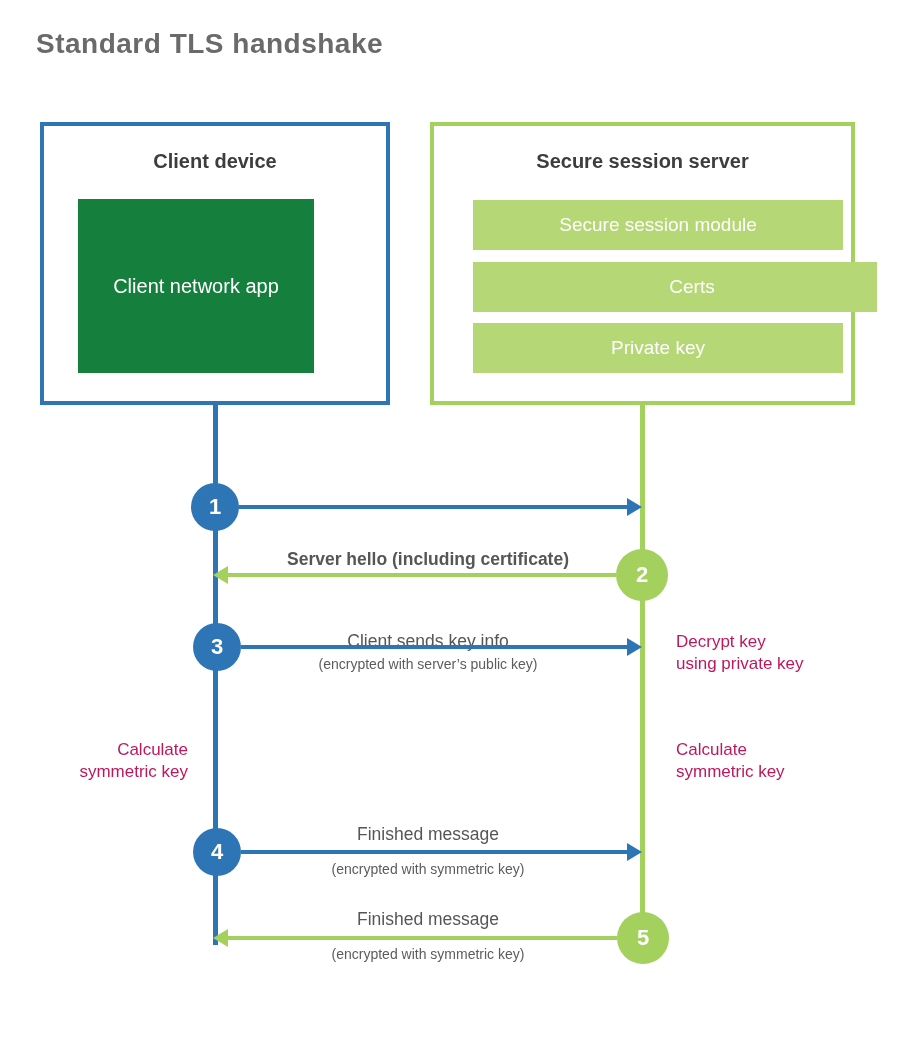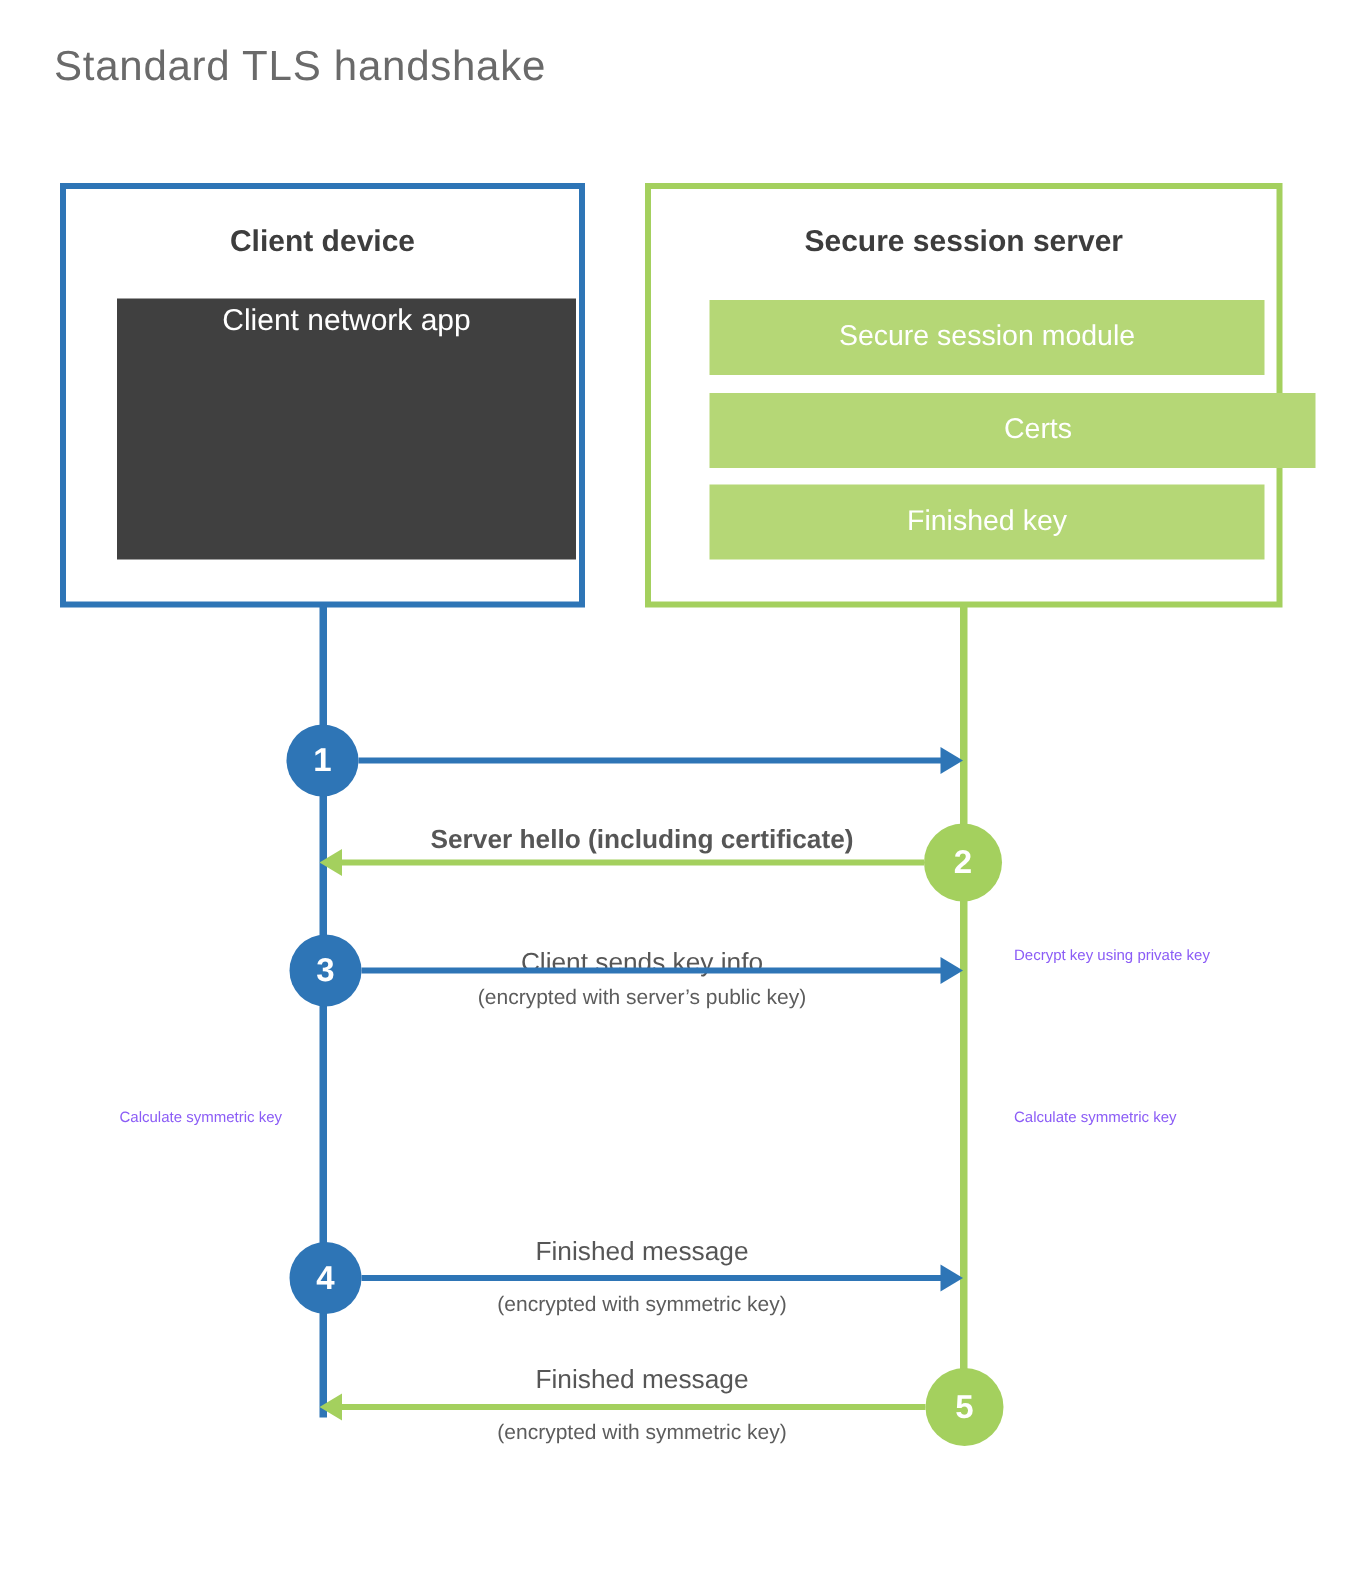--- a/index.html
+++ b/index.html
@@ -2,33 +2,33 @@
 <html><head>
 <meta charset="utf-8">
 <style>
   html,body{margin:0;padding:0;background:#ffffff;}
   .canvas{
     position:relative;width:900px;height:1058px;background:#ffffff;overflow:hidden;
     font-family:"Liberation Sans", sans-serif;
   }
   .page-title{
     position:absolute;left:36px;top:28px;font-size:28px;color:#6a6a6a;
-    font-weight:400;letter-spacing:.5px;
+    font-weight:700;letter-spacing:.5px;
   }
   
   .actor-box{position:absolute;top:122px;height:283px;background:#fff;box-sizing:border-box;}
   .client-box{left:40px;width:350px;border:4px solid #2e75b6;}
   .server-box{left:430px;width:425px;border:4px solid #a4d05e;}
   .actor-title{
     position:absolute;left:0;right:0;top:24px;text-align:center;
     font-size:20px;font-weight:bold;color:#3d3d3d;
   }
   .app-rect{
-    position:absolute;left:78px;top:199px;width:306px;height:174px;background:#404040;
-    display:flex;align-items:flex-start;justify-content:center;
+    position:absolute;left:78px;top:199px;width:236px;height:174px;background:#15803d;
+    display:flex;align-items:center;justify-content:center;
   }
   .app-rect span{width:190px;text-align:center;color:#ffffff;font-size:20px;line-height:1.5;}
   .module-bar{
     position:absolute;left:473px;width:370px;height:50px;background:#b5d776;
     display:flex;align-items:center;justify-content:center;
     color:#ffffff;font-size:19px;
   }
   .bar-1{top:200px;} .bar-2{top:262px;padding-left:34px;} .bar-3{top:323px;}
   
   .vline{position:absolute;width:5px;top:403px;}
@@ -55,21 +55,21 @@
   .head.right.blue{border-left:15px solid #2e75b6;}
   .head.left.green{border-right:15px solid #a4d05e;}
   .h1{left:627px;top:498px;} .h2{left:213px;top:566px;} .h3{left:627px;top:638px;}
   .h4{left:627px;top:843px;} .h5{left:213px;top:929px;}
   
   .msg{position:absolute;left:216px;width:424px;text-align:center;color:#565656;font-size:17.5px;}
   .msg.sub{font-size:14px;color:#5c5c5c;}
   .m1{top:477px;} .m2{top:549px;font-weight:bold;} .m3{top:619px;margin-top:12px;} .m3s{top:656px;}
   .m4{top:824px;} .m4s{top:861px;} .m5{top:909px;} .m5s{top:946px;}
   
-  .note{position:absolute;font-size:10px;color:#8b5cf6;line-height:1.3;}
+  .note{position:absolute;font-size:17px;color:#be185d;line-height:1.3;}
   .note-decrypt{left:676px;top:631px;width:135px;text-align:left;}
   .note-calc-left{left:58px;top:739px;width:130px;text-align:right;}
   .note-calc-right{left:676px;top:739px;width:130px;text-align:left;}
 </style>
 </head>
 <body>
 
 <div class="canvas">
 
   <div class="page-title">Standard TLS handshake</div>
@@ -84,21 +84,21 @@
   <div class="actor-box server-box">
     <div class="actor-title">Secure session server</div>
   </div>
   <div class="module-bar bar-1">
     <span>Secure session module</span>
   </div>
   <div class="module-bar bar-2">
     <span>Certs</span>
   </div>
   <div class="module-bar bar-3">
-    <span>Finished key</span>
+    <span>Private key</span>
   </div>
 
   <div class="vline blue"></div>
   <div class="vline green"></div>
 
   <div class="hline blue a1"></div>
   <div class="head right blue h1"></div>
   <div class="step-circle blue c1">1</div>
 
   <div class="msg m2">Server hello (including certificate)</div>

